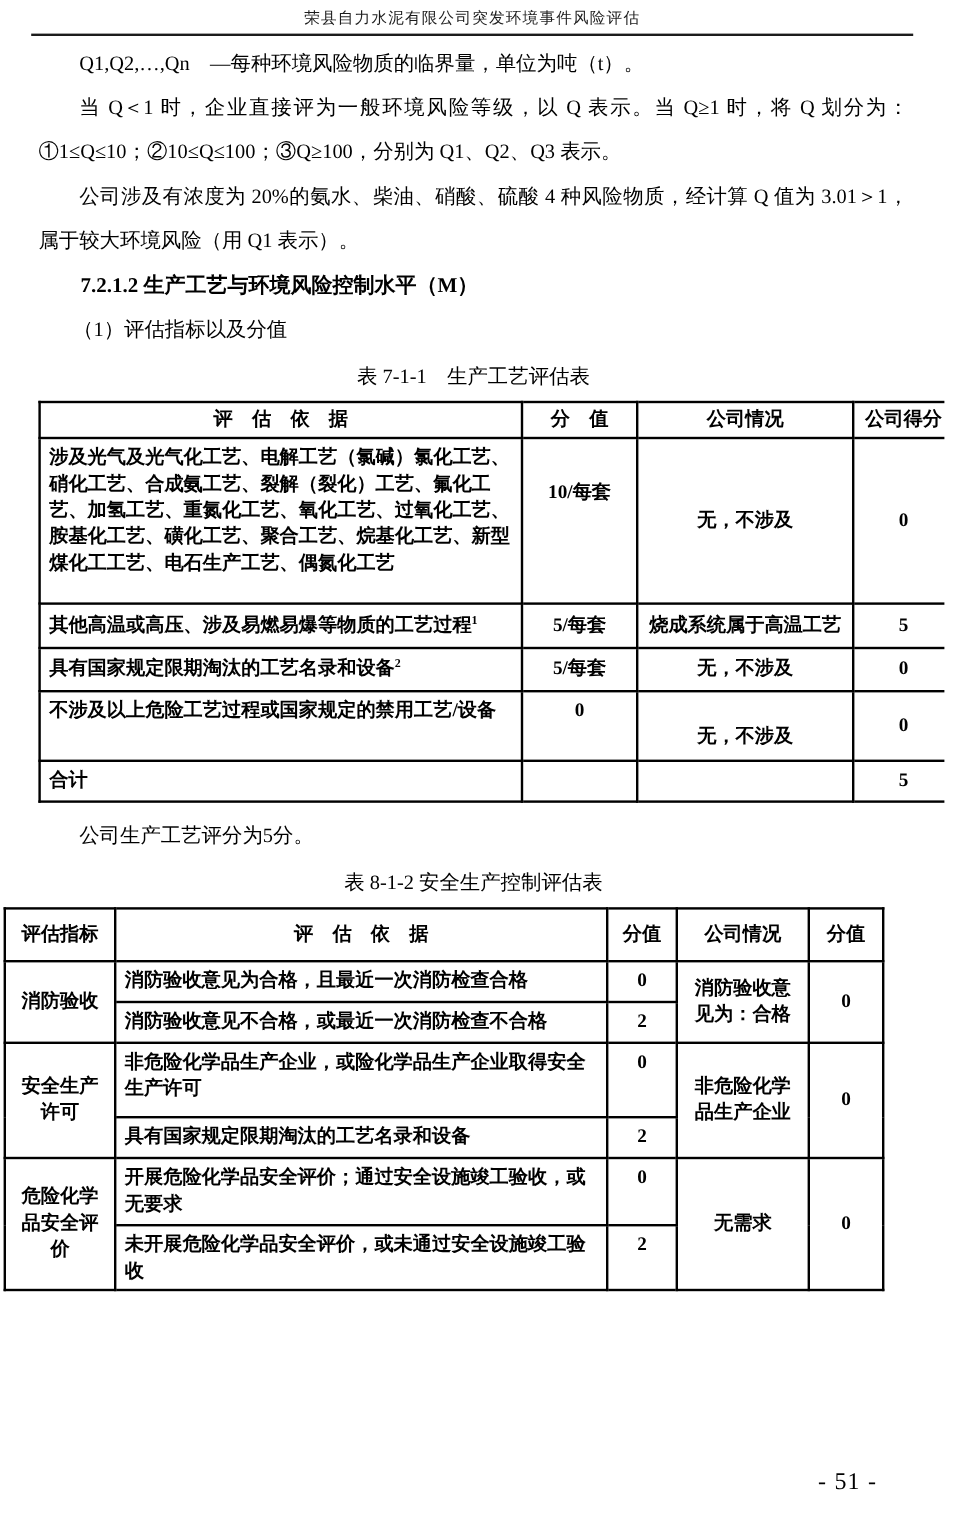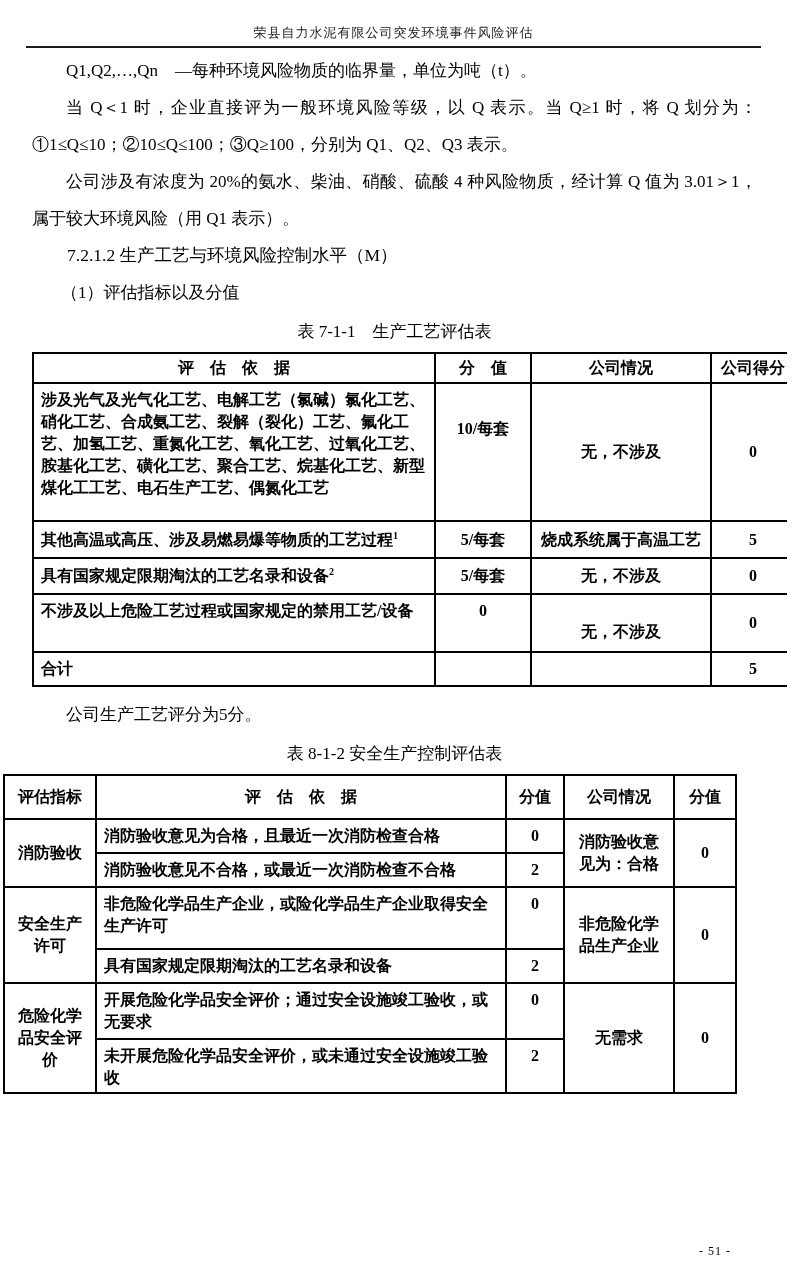--- a/index.html
+++ b/index.html
@@ -7,41 +7,41 @@
   body {
     width:800px; height:1275px;
     font-family:"Liberation Serif","DejaVu Serif",serif;
     color:#000000;
   }
   .page {
     position:relative;
     width:787px; height:1275px;
     background:#ffffff;
     overflow:hidden;
-    padding-top:24px;
+    padding-top:6px;
   }
   .doc-header {
     margin:0 26px;
     text-align:center;
     font-size:13px;
     color:#1c1c1c;
     letter-spacing:1px;
     padding-bottom:4px;
     border-bottom:2px solid #1c1c1c;
   }
   .content { padding:4px 30px 0 32px; }
   .para {
     font-size:17px;
     line-height:37px;
     text-align:justify;
     text-indent:2em;
   }
   .heading {
     font-size:17.5px;
-    font-weight:normal;
+    font-weight:bold;
     line-height:37px;
     text-indent:2em;
   }
   .sub-item {
     font-size:17px;
     line-height:37px;
     text-indent:1.7em;
   }
   .table-title {
     text-align:center;
@@ -66,22 +66,22 @@
   th { text-align:center; vertical-align:middle; }
   .cell-left { text-align:left; vertical-align:middle; }
   .cell-left-top { text-align:left; vertical-align:top; padding-top:5px;margin-top:44px; }
   .cell-center { text-align:center; vertical-align:middle;margin-left:40px; }
   .cell-center-top { text-align:center; vertical-align:top; padding-top:5px; }
   sup { font-size:10px; line-height:0; }
   .after-table { margin-top:9px; }
   .footer {
     position:absolute;
     right:56px;
-    bottom:16px;
-    font-size:12px;
+    bottom:28px;
+    font-size:20px;
     letter-spacing:1px;
   }
 </style>
 </head>
 <body>
 
 <div class="page">
 
   <div class="doc-header">荣县自力水泥有限公司突发环境事件风险评估</div>
 

